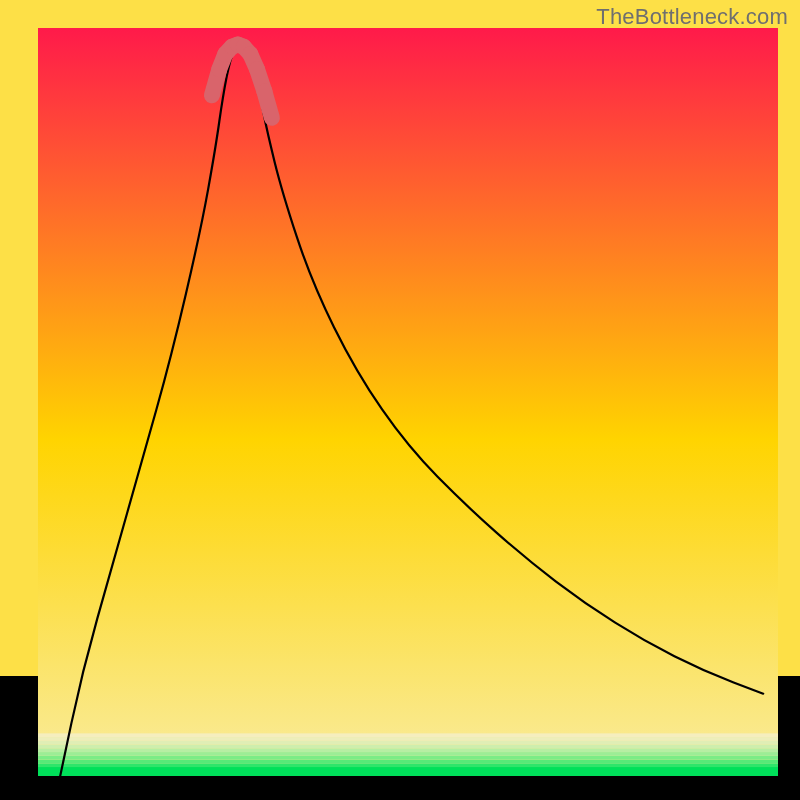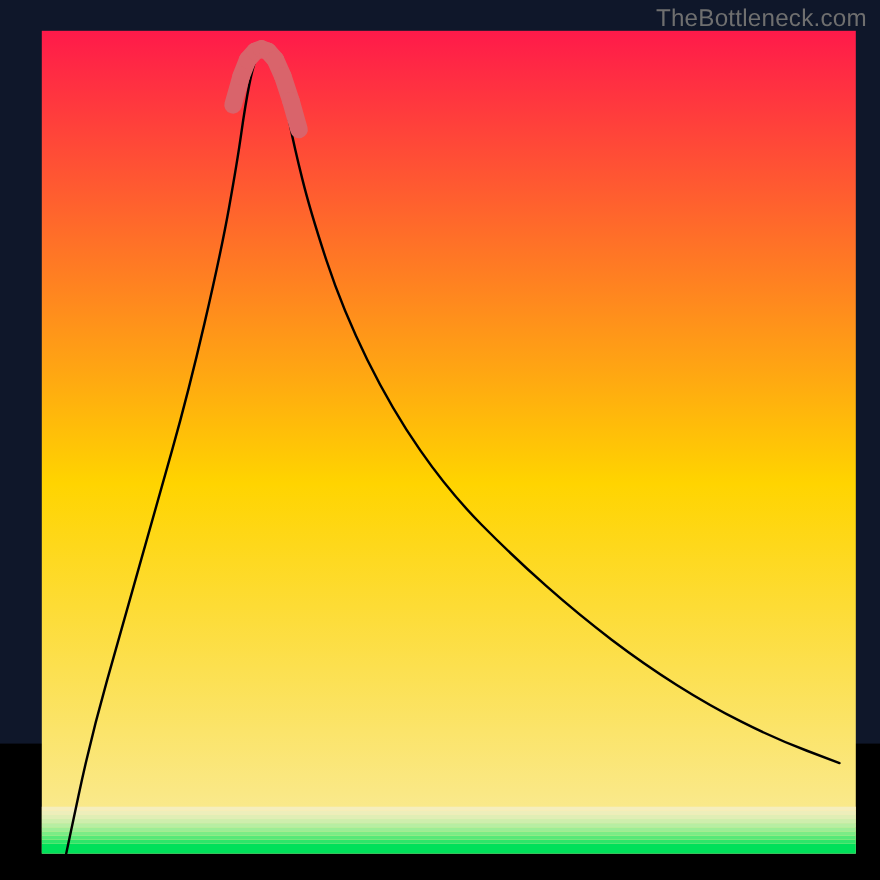--- a/index.html
+++ b/index.html
@@ -10,21 +10,21 @@
     background: #000;
     overflow: hidden;
     font-family: Arial, Helvetica, sans-serif;
   }
   .frame {
     position: absolute;
     top: 0;
     left: 0;
     width: 800px;
     height: 676px;
-    background: #0f172a;
+    background: #fde047;
   }
   .watermark {
     position: absolute;
     top: 4px;
     right: 12px;
     color: #6f6f6f;
     font-size: 22px;
     font-weight: 400;
     letter-spacing: 0.2px;
   }

